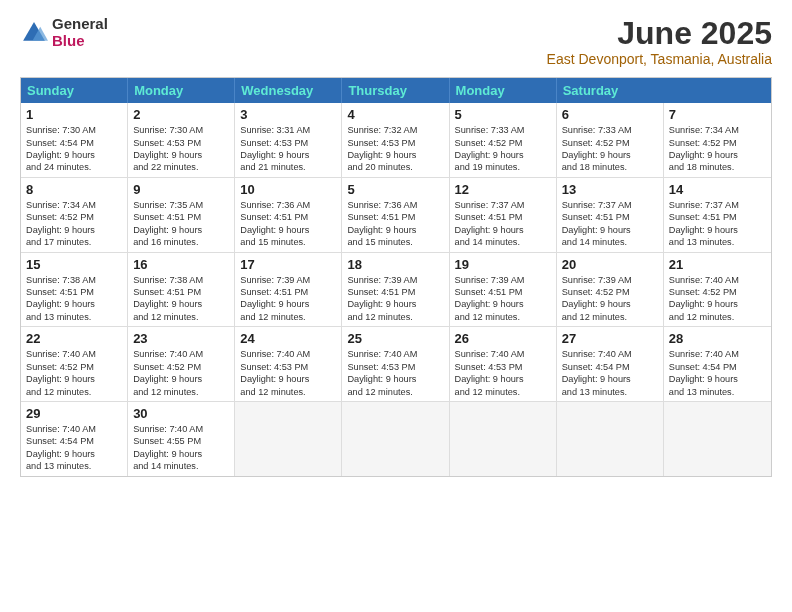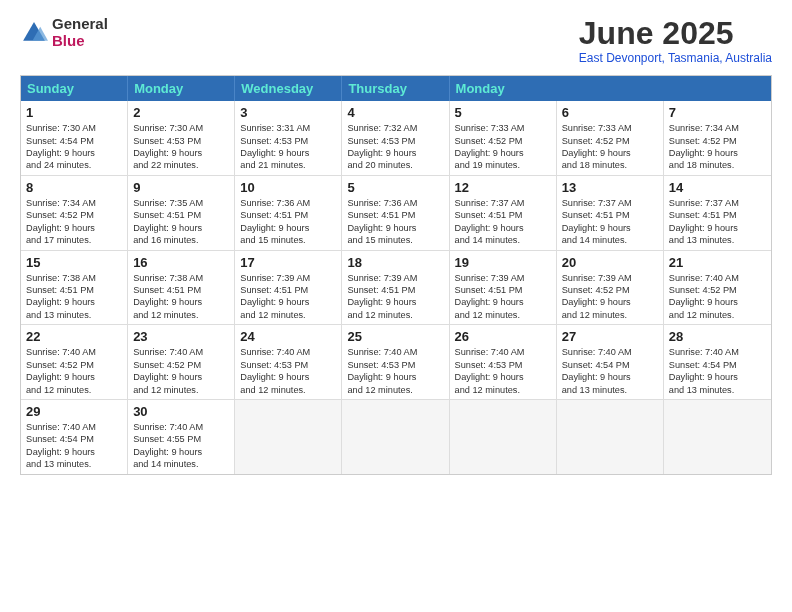--- a/index.html
+++ b/index.html
@@ -41,30 +41,31 @@
     .logo-blue {
       font-size: 15px;
       font-weight: bold;
       color: #be185d;
     }
     .logo-icon {
       width: 28px;
       height: 28px;
     }
     .title-area {
+      text-align: right;
     }
     .main-title {
       font-size: 32px;
       font-weight: bold;
       color: #333;
       line-height: 1.1;
     }
     .subtitle {
-      font-size: 12px;
-      color: #1d4ed8;
+      font-size: 14px;
+      color: #a16207;
     }
     .calendar {
       flex: 1;
       display: flex;
       flex-direction: column;
       border: 1px solid #ccc;
     }
     .cal-header-row {
       display: grid;
       grid-template-columns: repeat(7, 1fr);
@@ -143,20 +144,21 @@
     </div>
   </div>
 
   <div class="calendar">
     <div class="cal-header-row" id="cal-header">
         <div class="cal-header-cell">Sunday</div>
         <div class="cal-header-cell">Monday</div>
         <div class="cal-header-cell">Wednesday</div>
         <div class="cal-header-cell">Thursday</div>
         <div class="cal-header-cell">Monday</div>
+        <div class="cal-header-cell">Saturday</div>
       </div>
     <div class="cal-body" id="cal-body">
         <div class="cal-week">
           <div class="cal-cell">
             <span class="day-num">1</span>
             <span class="cell-line">Sunrise: 7:30 AM</span>
             <span class="cell-line">Sunset: 4:54 PM</span>
             <span class="cell-line">Daylight: 9 hours</span>
             <span class="cell-line">and 24 minutes.</span>
           </div>

